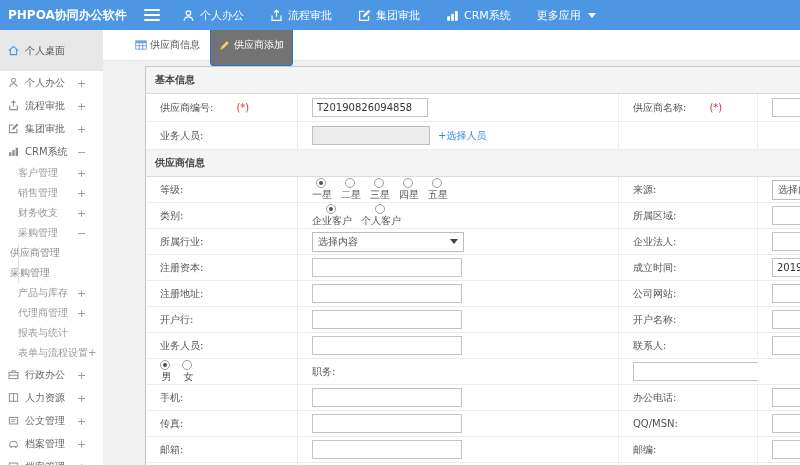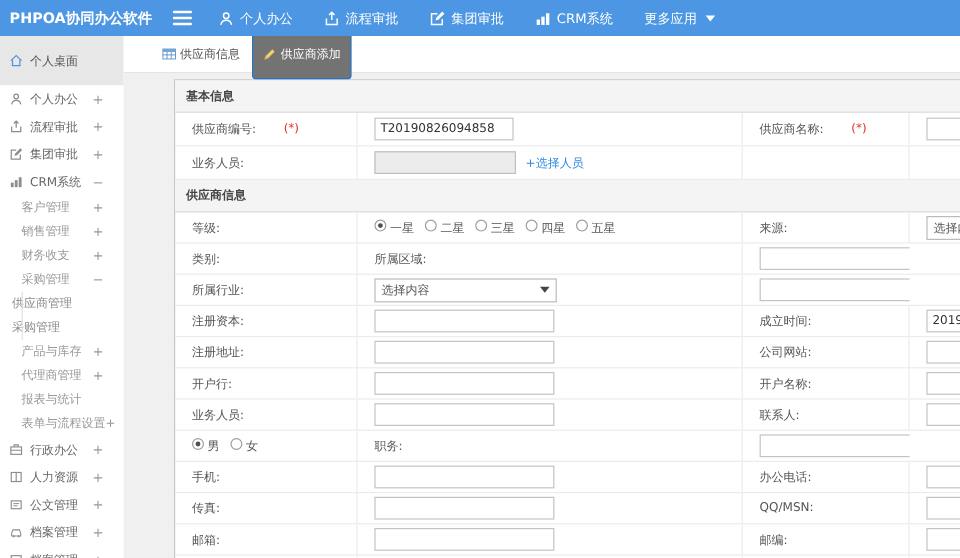--- a/index.html
+++ b/index.html
@@ -46,21 +46,21 @@
   .frow.sup { height:26px; }
   .cell { display:flex; align-items:center; padding-left:14px; border-right:1px solid #ececec; overflow:hidden; white-space:nowrap;gap:20px; }
   .cell:last-child { border-right:none; }
   .req { color:#e0302e; margin-left:3px; }
   .f-input { height:19px; border:1px solid #c3c3c3; background:#fff; padding:0 4px; font-size:10px; color:#333; font-family:inherit; }
   .f-input.disabled { background:#ececec; border-color:#bfbfbf; }
   .f-link { color:#2e8ce6; margin-left:8px; cursor:pointer; text-decoration:none; }
   .sel-box { width:152px; height:20px; border:1px solid #bbb; background:#fff; display:flex; align-items:center; justify-content:space-between; padding:0 5px; color:#555; cursor:pointer; }
   .sel-box .sel-caret { width:0; height:0; border-left:4px solid transparent; border-right:4px solid transparent; border-top:5px solid #444; }
   .radio-group { display:flex; align-items:center; }
-  .radio-opt { display:flex; margin-right:9px; cursor:pointer; color:#555; }
+  .radio-opt { display:flex; align-items:center; margin-right:9px; cursor:pointer; color:#555;flex-direction:column; }
   .radio { width:10px; height:10px; border:1px solid #9d9d9d; border-radius:50%; background:#fff; margin-right:3px; position:relative; flex:none; }
   .radio.sel::after { content:""; position:absolute; left:2px; top:2px; width:4px; height:4px; border-radius:50%; background:#4f4f4f; }
 </style>
 </head>
 <body>
 
 <div class="topbar">
   <div class="logo">PHPOA协同办公软件</div>
   <div class="hamburger">
       <i></i>
@@ -348,20 +348,34 @@
                 <span>选择内容</span>
               </div>
             </span>
           </div>
         </div>
         <div class="frow sup">
           <div class="cell">
             <span>类别:</span>
           </div>
           <div class="cell">
+            <span style="display: inline-flex; align-items: center;">
+              <span class="radio-group">
+                <span class="radio-opt">
+                  <span class="radio sel"></span>
+                  <span>企业客户</span>
+                </span>
+                <span class="radio-opt">
+                  <span class="radio"></span>
+                  <span>个人客户</span>
+                </span>
+              </span>
+            </span>
+          </div>
+          <div class="cell">
             <span>所属区域:</span>
           </div>
           <div class="cell">
             <span style="display: inline-flex; align-items: center;">
               <input class="f-input" style="width: 150px;">
             </span>
           </div>
         </div>
         <div class="frow sup">
           <div class="cell">
@@ -369,20 +383,23 @@
           </div>
           <div class="cell">
             <span style="display: inline-flex; align-items: center;">
               <div class="sel-box" style="width: 152px;">
                 <span>选择内容</span>
                 <span class="sel-caret"></span>
               </div>
             </span>
           </div>
           <div class="cell">
+            <span>企业法人:</span>
+          </div>
+          <div class="cell">
             <span style="display: inline-flex; align-items: center;">
               <input class="f-input" style="width: 150px;">
             </span>
           </div>
         </div>
         <div class="frow sup">
           <div class="cell">
             <span>注册资本:</span>
           </div>
           <div class="cell">

